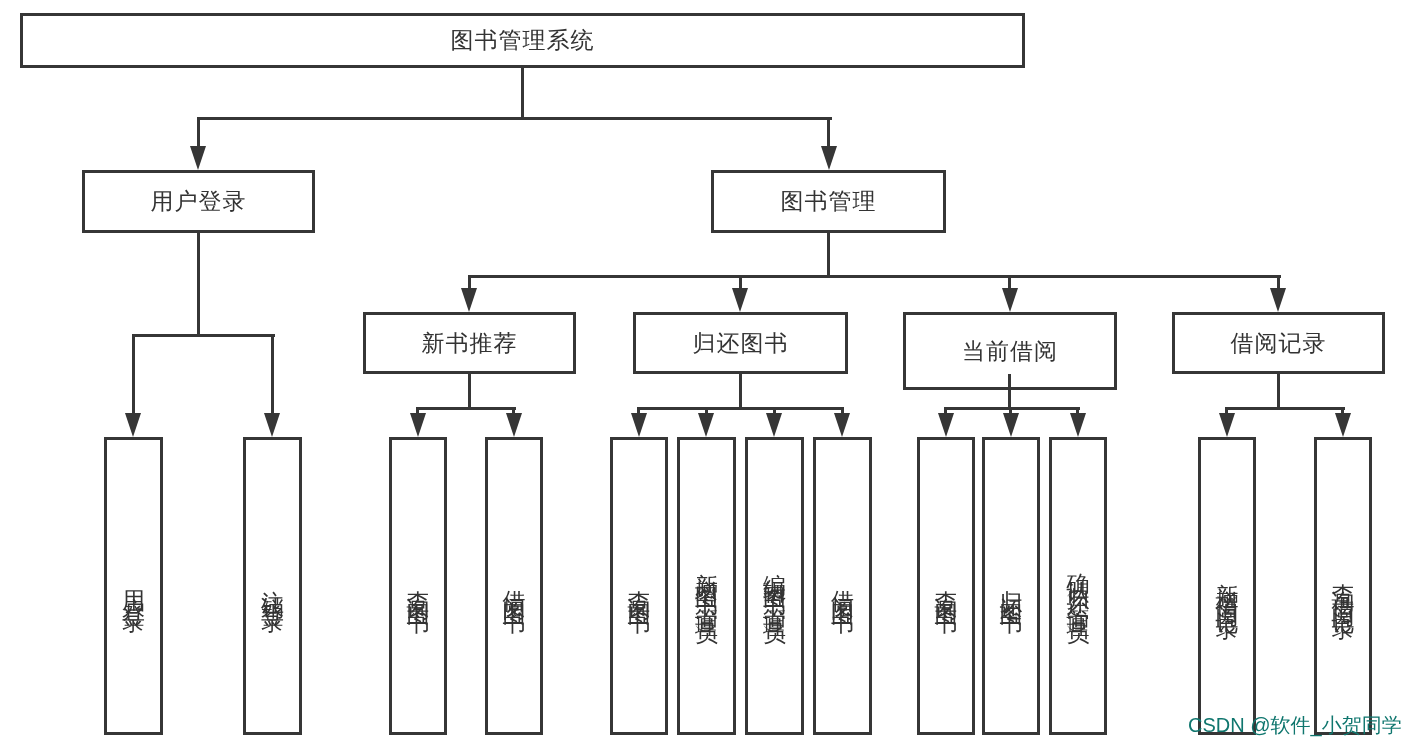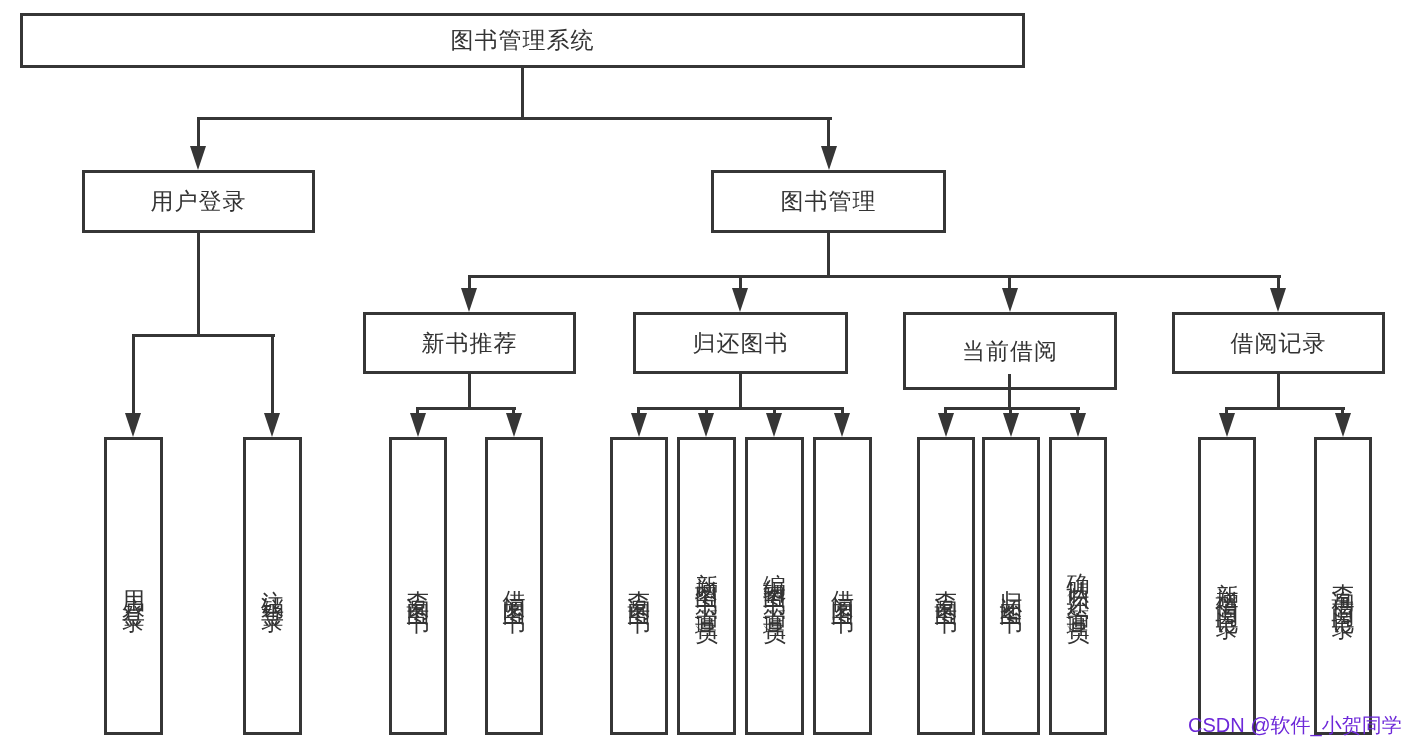--- a/index.html
+++ b/index.html
@@ -18,21 +18,21 @@
   }
   .hl{position:absolute;height:3px;background:#363636;}
   .vl{position:absolute;width:3px;background:#363636;}
   .arr{
     position:absolute;width:0;height:0;
     border-left:8px solid transparent;border-right:8px solid transparent;
     border-top:24px solid #363636;
   }
   .watermark{
     position:absolute;left:1188px;top:712px;font-size:20px;letter-spacing:0;
-    color:#6d28d9;white-space:nowrap;z-index:5;
+    color:#0f766e;white-space:nowrap;z-index:5;
   }
 </style>
 </head>
 <body>
 
 <div id="canvas">
 
   <div class="box" style="left:20px;top:13px;width:1005px;height:55px;">图书管理系统</div>
 
   <div class="box" style="left:82px;top:170px;width:233px;height:63px;">用户登录</div>

